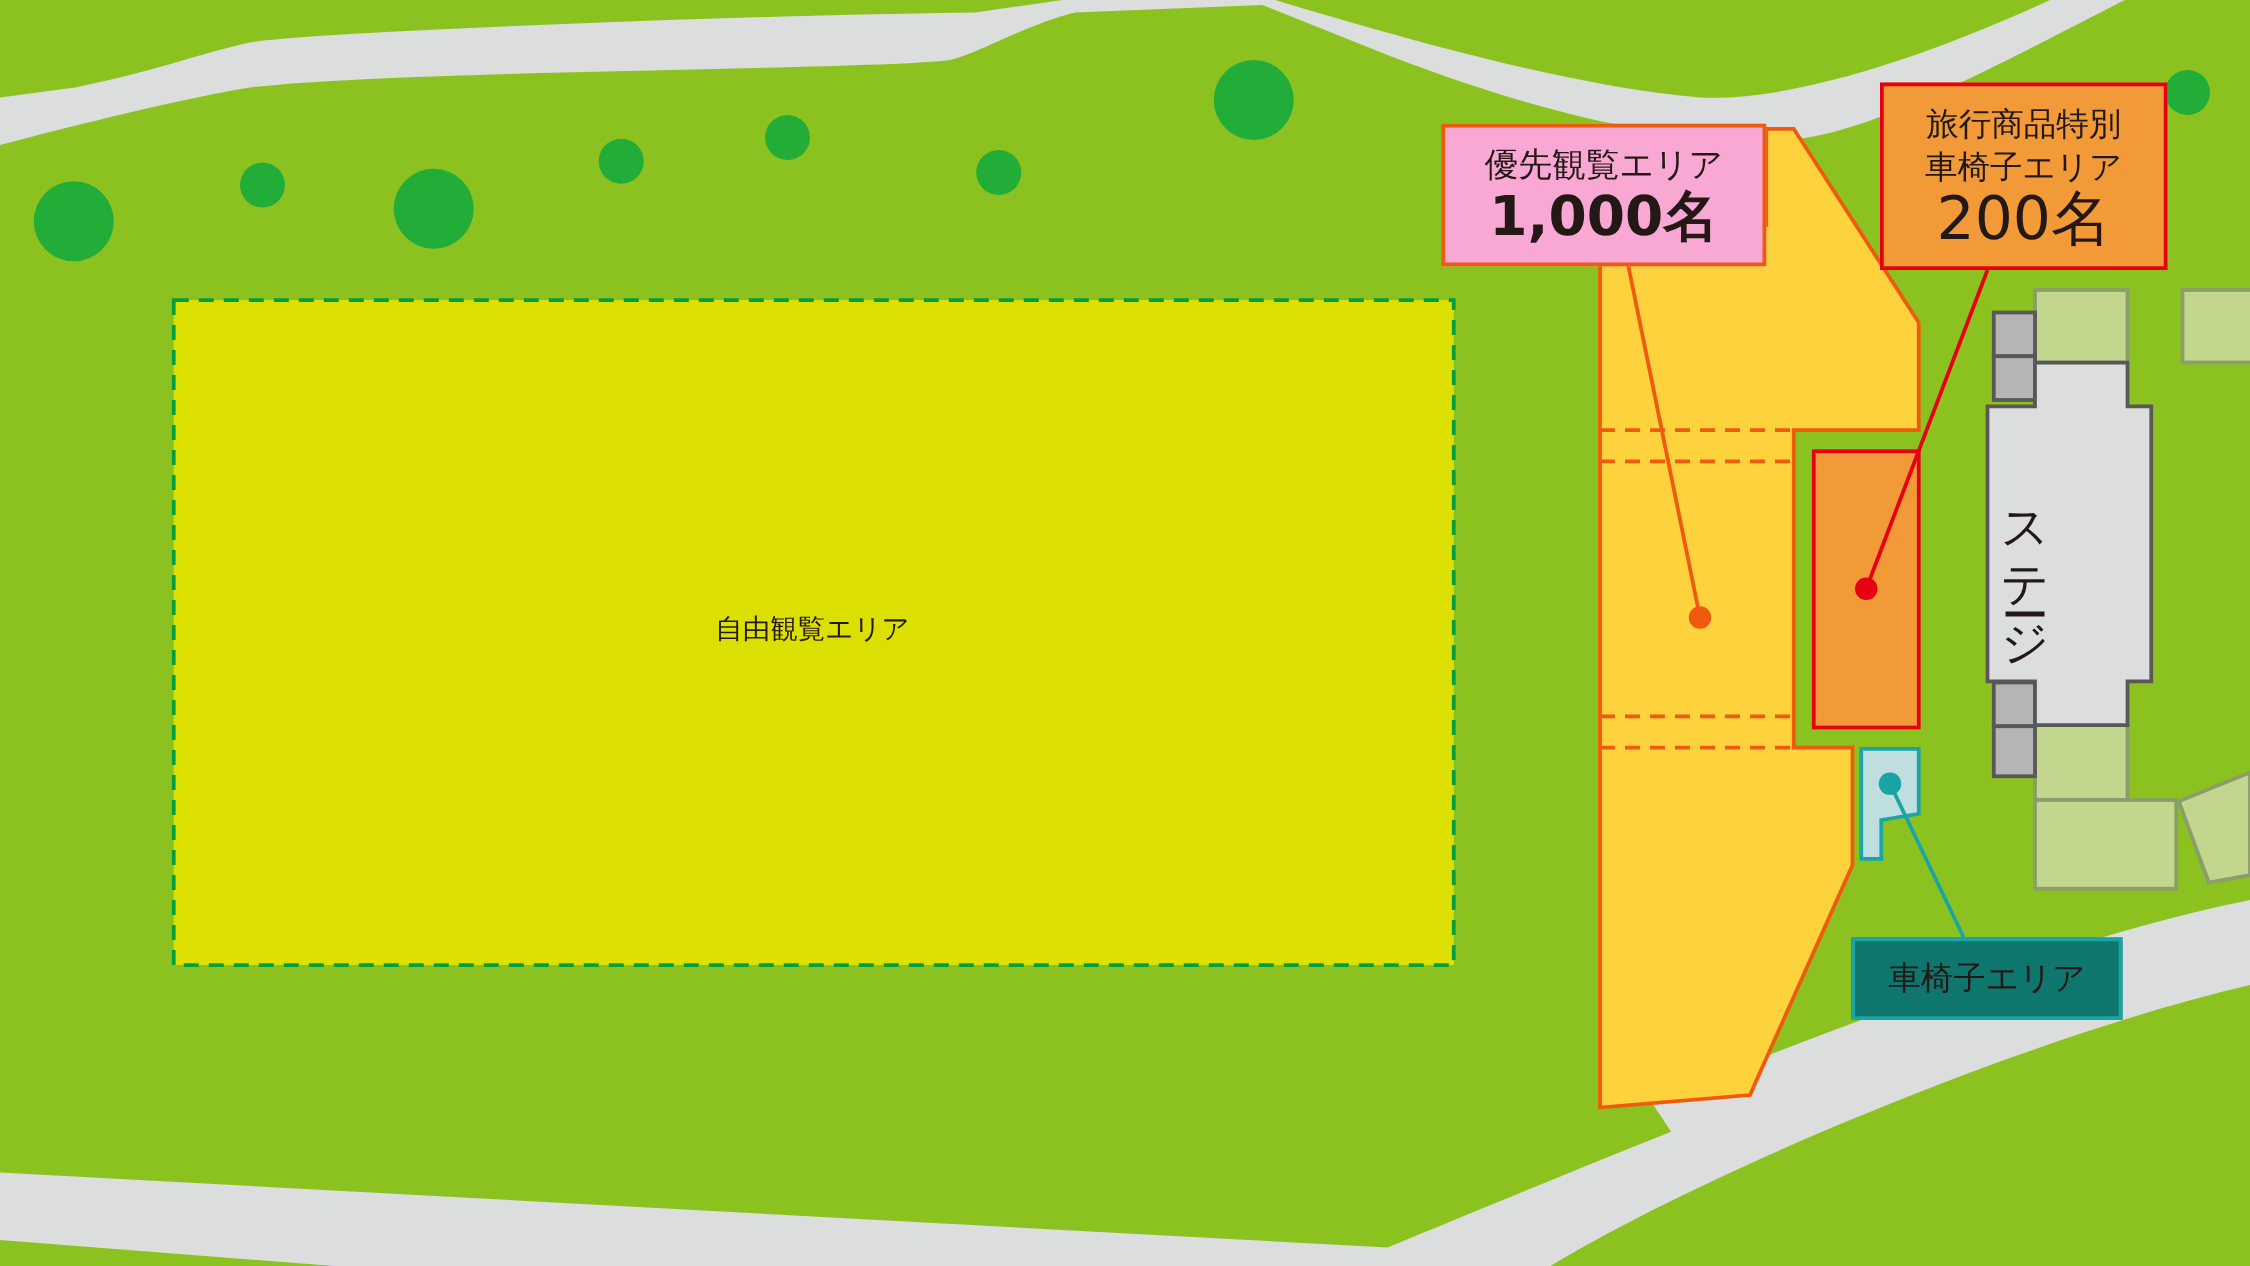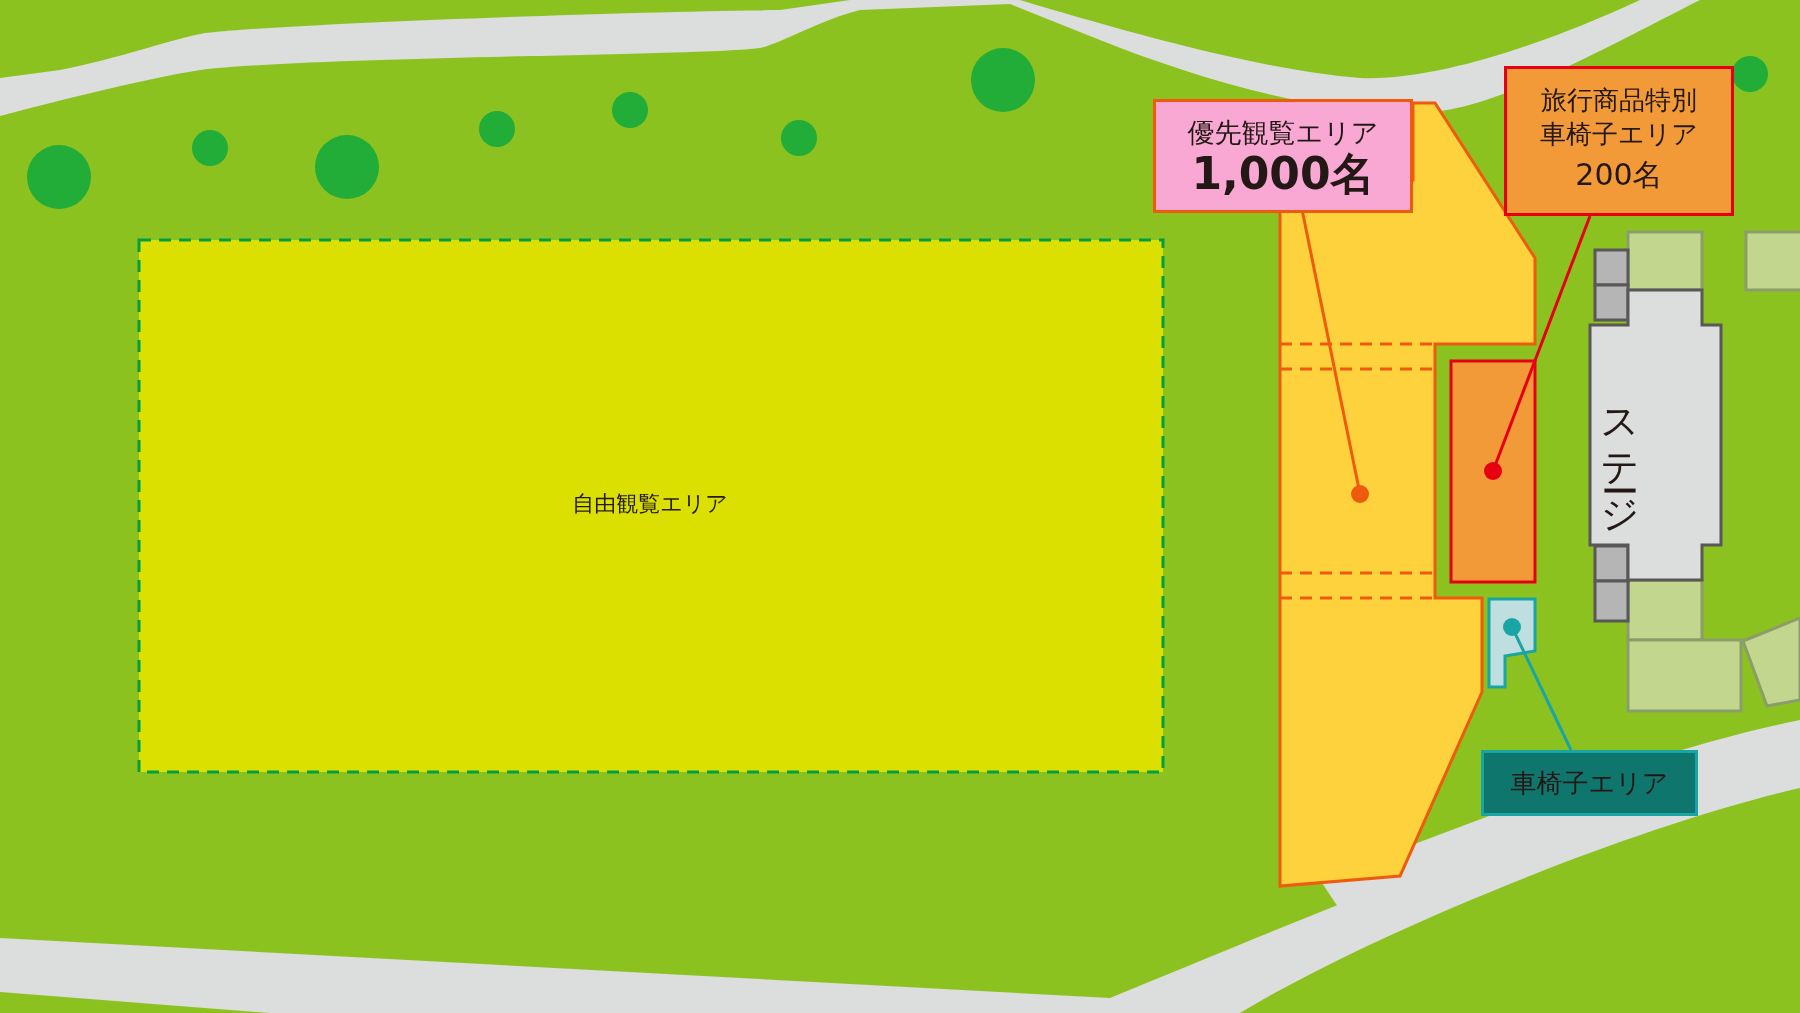--- a/index.html
+++ b/index.html
@@ -4,21 +4,21 @@
 <style>
   html, body { margin: 0; padding: 0; }
   body { width: 1800px; height: 1013px; overflow: hidden; background: #8cc220; font-family: "DejaVu Sans", "Liberation Sans", sans-serif; }
   #map { position: absolute; left: 0; top: 0; width: 1800px; height: 1013px; }
   .lbl { position: absolute; box-sizing: border-box; text-align: center; color: #231815; }
   #label-priority { left: 1153px; top: 66px; width: 260px; height: 114px; background: #f9a8d4; border: 3px solid #ee5a0e; padding-top: 14px; margin-top: 33px; }
   #label-priority .t1 { font-size: 27px; line-height: 34px; }
   #label-priority .t2 { font-size: 44px; line-height: 48px; font-weight: bold; }
   #label-travel { left: 1504px; top: 66px; width: 230px; height: 150px; background: #f29a38; border: 3px solid #e60012; padding-top: 14px; }
   #label-travel .t1 { font-size: 26px; line-height: 34px; }
-  #label-travel .t2 { font-size: 30px; line-height: 48px; }
+  #label-travel .t2 { font-size: 48px; line-height: 48px; }
   #label-wheelchair { left: 1481px; top: 750px; width: 217px; height: 66px; background: #0f766e; border: 3px solid #1aa5a5; font-size: 26px; line-height: 60px; }
   #label-free { left: 520px; top: 486px; width: 260px; font-size: 22px; line-height: 36px; }
   #label-stage { left: 1590px; top: 350px; width: 60px; font-size: 38px; line-height: 48px; writing-mode: vertical-rl; text-orientation: upright; height: 200px; display: flex; align-items: center; justify-content: center; }
 </style>
 </head>
 <body>
 
 <svg id="map" viewBox="0 0 1800 1013" xmlns="http://www.w3.org/2000/svg">
 
   <rect x="0" y="0" width="1800" height="1013" fill="#8cc220"></rect>

